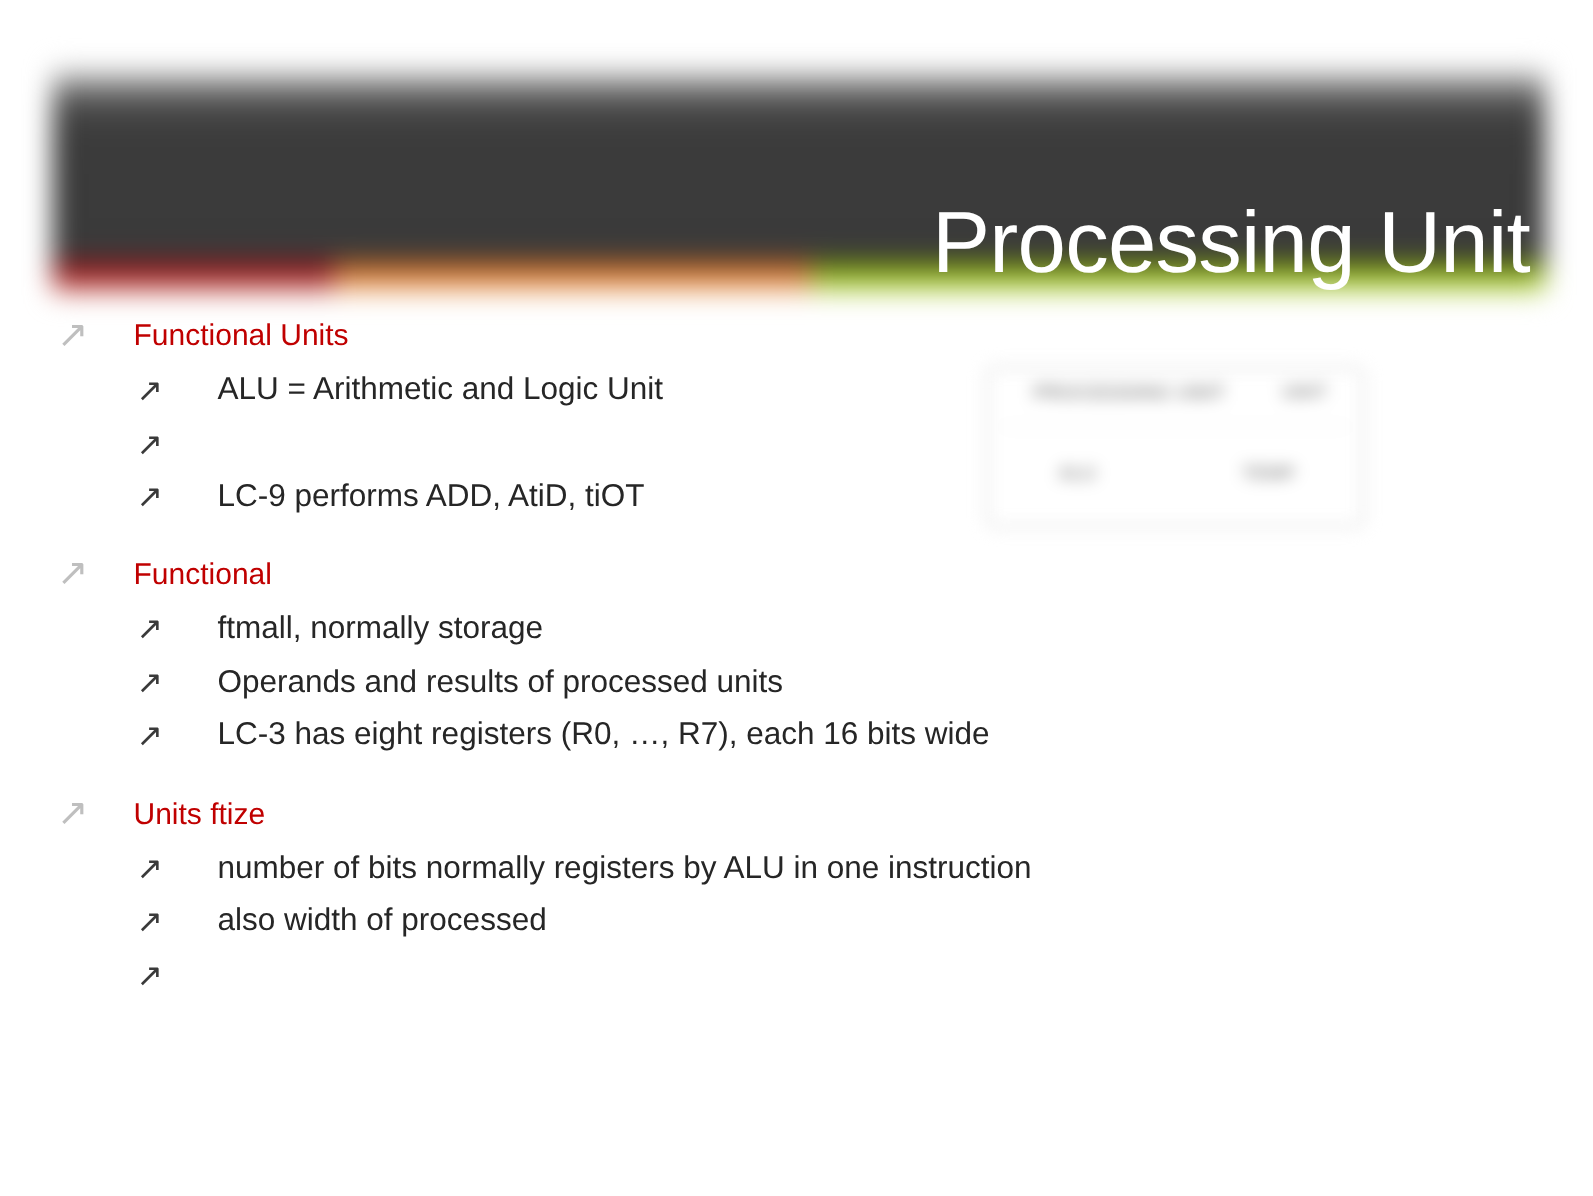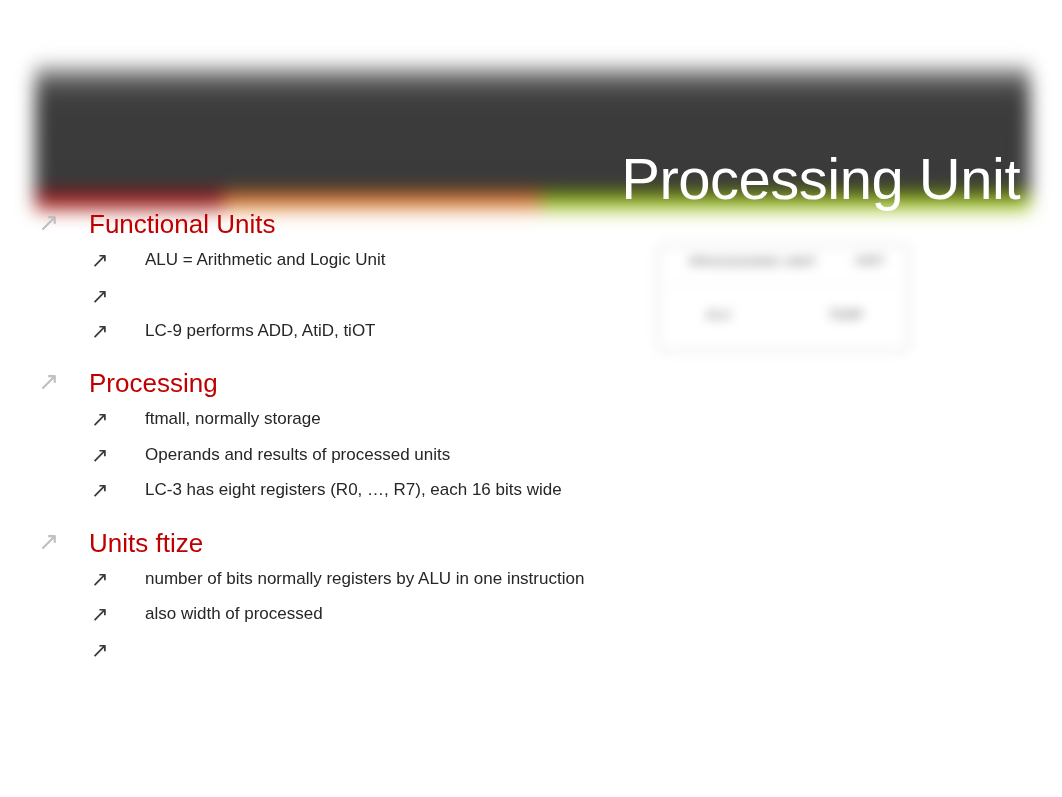--- a/index.html
+++ b/index.html
@@ -20,21 +20,21 @@
     position: relative;
     width: 1062px;
     height: 797px;
     background: #ffffff;
   }
 
   
   .banner-wrap {
     position: absolute;
     left: 35px;
-    top: 62px;
+    top: 45px;
     width: 995px;
     height: 152px;
   }
   .banner-blurlayer {
     position: absolute;
     left: 0;
     top: 0;
     width: 100%;
     height: 100%;
     filter: blur(9px);
@@ -120,21 +120,21 @@
     width: 26px;
     height: 26px;
     color: #bfbfbf;
     font-size: 25px;
     line-height: 26px;
     text-align: left;
     font-family: "DejaVu Sans", sans-serif;
   }
   .lvl1 .lvl1-text {
     color: #c00000;
-    font-size: 26px;
+    font-size: 20px;
     line-height: 32px;
     font-weight: 400;
     font-family: "Liberation Sans", sans-serif;
   }
 
   .lvl2-list {
     margin: 4px 0 0 0;
     padding: 0;
     list-style: none;
   }
@@ -151,21 +151,21 @@
     width: 24px;
     height: 24px;
     color: #3a3a3a;
     font-size: 21px;
     line-height: 24px;
     font-family: "DejaVu Sans", sans-serif;
   }
   .lvl2 .lvl2-text {
     display: block;
     color: #262626;
-    font-size: 17px;
+    font-size: 21px;
     line-height: 28.5px;
     font-weight: 400;
     font-family: "Liberation Sans", sans-serif;
     white-space: pre-line;
     max-width: 880px;
   }
 
   
   .figure {
     position: absolute;
@@ -275,21 +275,21 @@
         <li class="lvl2">
           <span class="arrow2">↗</span>
           <span class="lvl2-text">LC-9 performs ADD, AtiD, tiOT</span>
         </li>
       </ul>
     </div>
 
     <div class="section">
       <div class="lvl1">
         <span class="arrow1">↗</span>
-        <span class="lvl1-text">Processing</span>
+        <span class="lvl1-text">Functional</span>
       </div>
       <ul class="lvl2-list">
         <li class="lvl2">
           <span class="arrow2">↗</span>
           <span class="lvl2-text">ftmall, normally storage</span>
         </li>
         <li class="lvl2">
           <span class="arrow2">↗</span>
           <span class="lvl2-text">Operands and results of processed units</span>
         </li>

